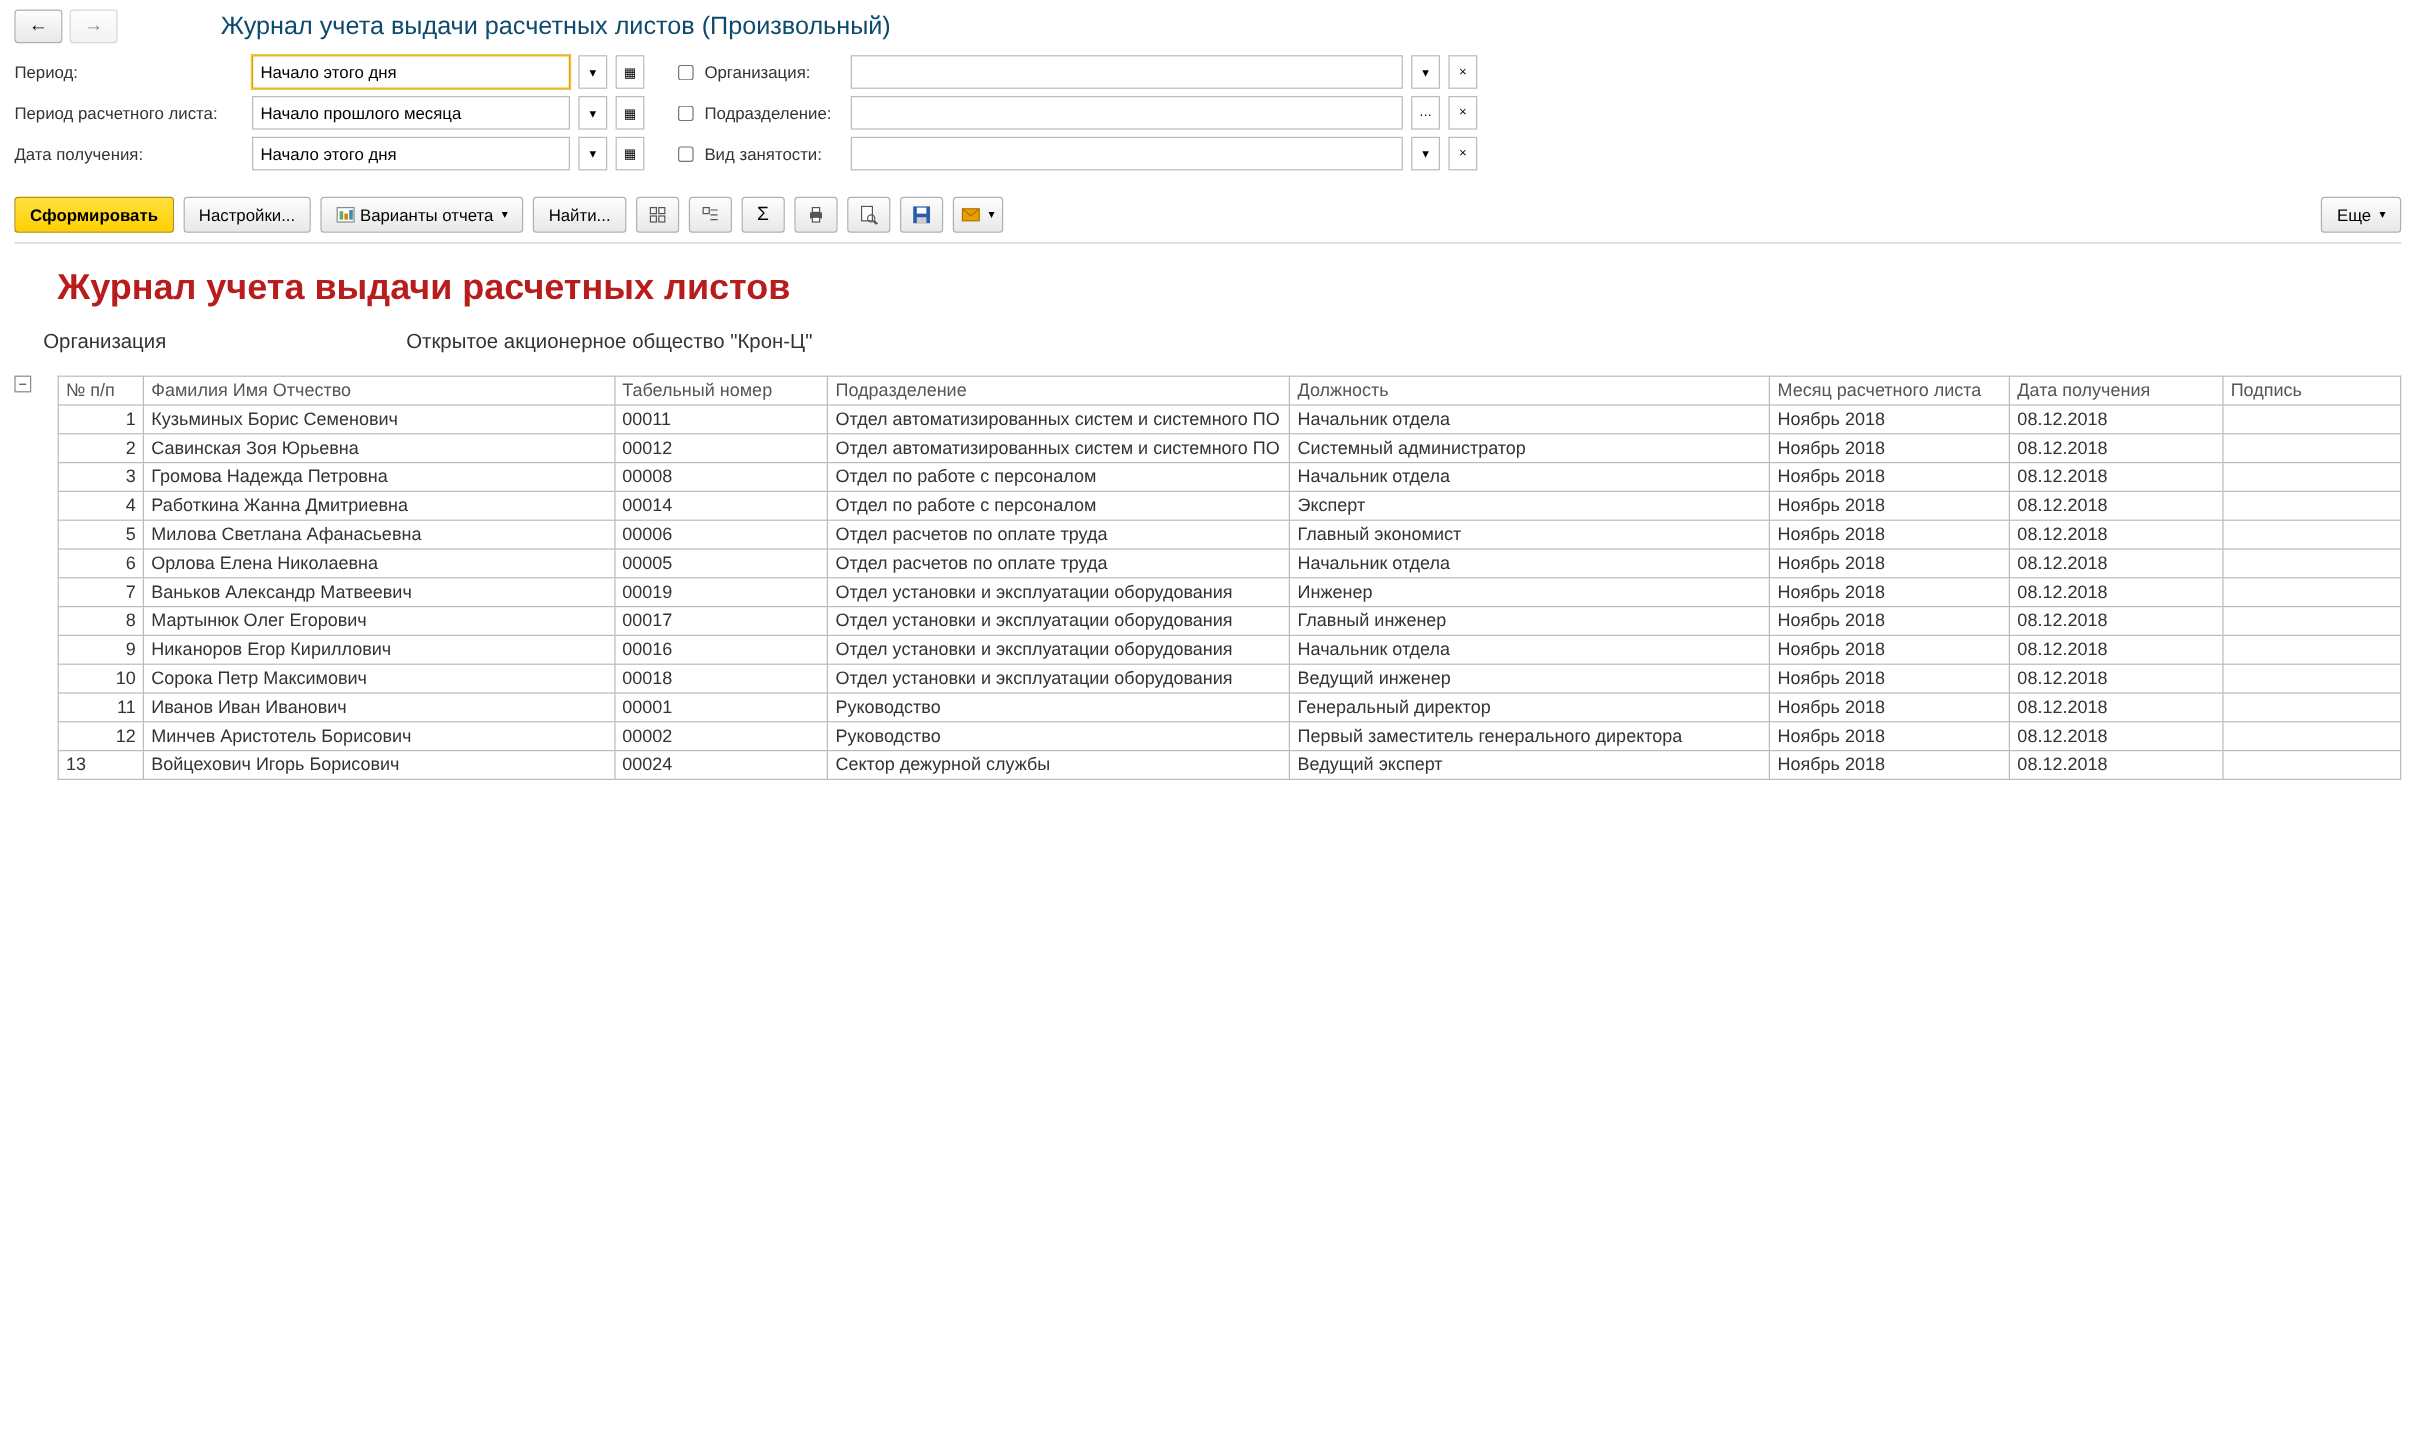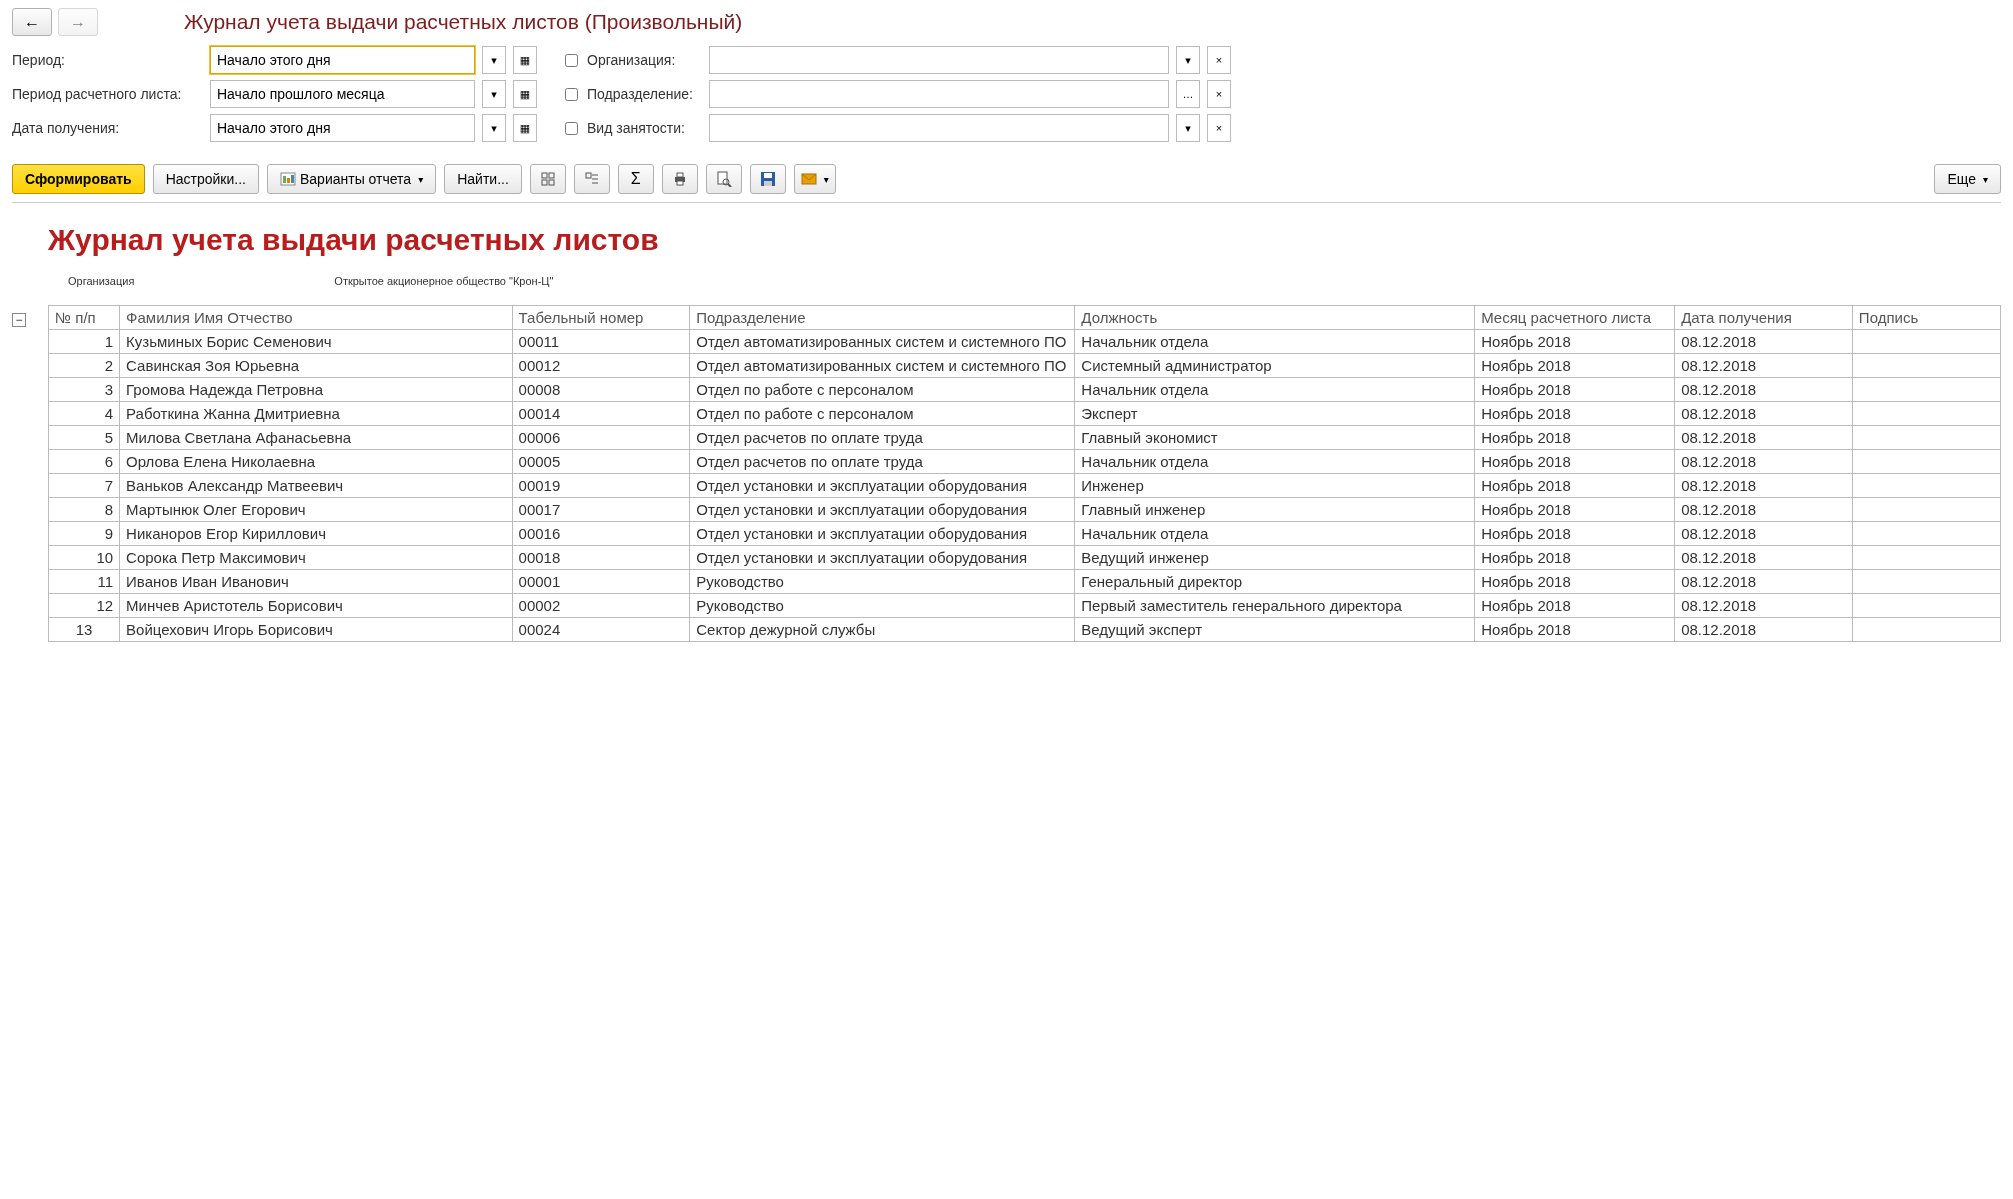--- a/index.html
+++ b/index.html
@@ -26,21 +26,21 @@
     cursor: pointer;
     display: flex;
     align-items: center;
     justify-content: center;
     font-size: 16px;
   }
   .nav-btn.disabled { opacity: 0.5; }
   .page-title {
     font-size: 21px;
     margin-left: 80px;
-    color: #7f1d1d;
+    color: #0c4a6e;
   }
   .filter-row {
     display: flex;
     align-items: center;
     margin-bottom: 6px;
     gap: 8px;
   }
   .filter-label {
     width: 190px;
     font-size: 14px;
@@ -129,23 +129,23 @@
     line-height: 1;
     cursor: pointer;
   }
   .report-title {
     font-size: 30px;
     font-weight: bold;
     color: #b91c1c;
     margin: 20px 0 18px 36px;
   }
   .org-row {
-    margin-left: 56px;
+    margin-left: 24px;
     margin-bottom: 18px;
-    font-size: 11px;
+    font-size: 17px;
     display: flex;
     gap: 200px;
   }
   table.report {
     border-collapse: collapse;
     margin-left: 36px;
     width: calc(100% - 36px);
   }
   table.report th, table.report td {
     border: 1px solid #bbb;
@@ -451,21 +451,21 @@
           <td class="col-num" style="text-align:right;">12</td>
           <td>Минчев Аристотель Борисович</td>
           <td>00002</td>
           <td>Руководство</td>
           <td>Первый заместитель генерального директора</td>
           <td>Ноябрь 2018</td>
           <td>08.12.2018</td>
           <td></td>
         </tr>
         <tr>
-          <td class="col-num" style="text-align:center;">13</td>
+          <td class="col-num" style="text-align:left;">13</td>
           <td>Войцехович Игорь Борисович</td>
           <td>00024</td>
           <td>Сектор дежурной службы</td>
           <td>Ведущий эксперт</td>
           <td>Ноябрь 2018</td>
           <td>08.12.2018</td>
           <td></td>
         </tr>
       </tbody>
   </table>

